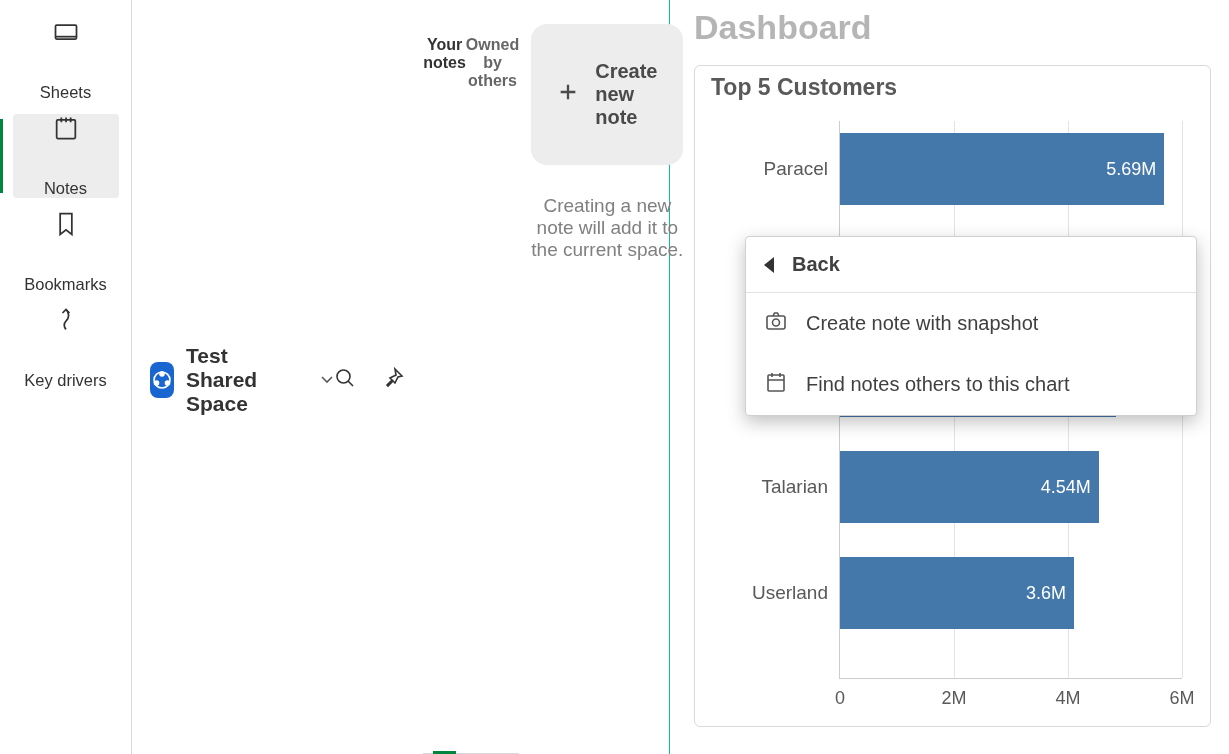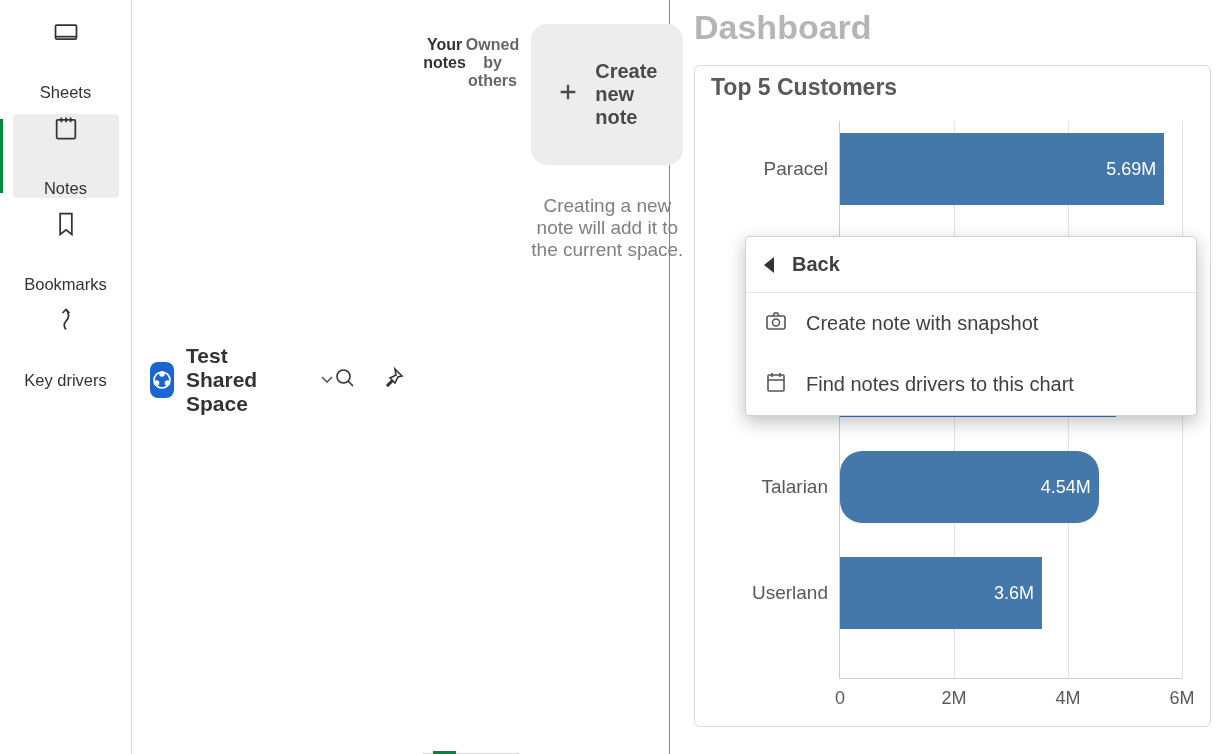--- a/index.html
+++ b/index.html
@@ -379,27 +379,27 @@
         </div>
         <div class="bar-row" style="top: 118px; height: 72px;">
           <div class="bar" style="width: 290.7px; background: rgb(68, 119, 170);"></div>
           <div class="bar-cat"></div>
         </div>
         <div class="bar-row" style="top: 224px; height: 72px;">
           <div class="bar" style="width: 276.45px; background: rgb(68, 119, 170);"></div>
           <div class="bar-cat">Deak</div>
         </div>
         <div class="bar-row" style="top: 330px; height: 72px;">
-          <div class="bar" style="width: 258.78px; background: rgb(68, 119, 170); border-radius: 22px;">
+          <div class="bar" style="width: 258.78px; background: rgb(68, 119, 170);">
             <div class="bar-val">4.54M</div>
           </div>
           <div class="bar-cat">Talarian</div>
         </div>
         <div class="bar-row" style="top: 436px; height: 72px;">
-          <div class="bar" style="width: 202px; background: rgb(68, 119, 170);">
+          <div class="bar" style="width: 234px; background: rgb(68, 119, 170);">
             <div class="bar-val">3.6M</div>
           </div>
           <div class="bar-cat">Userland</div>
         </div>
       </div>
 
     <div class="context-menu">
       <div class="row">
         <span class="back-arrow"></span>
         <span>Back</span>
@@ -414,18 +414,18 @@
         </span>
         <span>Create note with snapshot</span>
       </div>
       <div class="row">
         <span>
           <svg viewBox="0 0 24 24">
               <rect x="4" y="5" width="16" height="16" rx="1"></rect>
               <path d="M8 3v4M16 3v4M4 10h16"></path>
             </svg>
         </span>
-        <span>Find notes drivers to this chart</span>
+        <span>Find notes others to this chart</span>
       </div>
     </div>
 
   </div>
 </section>
 
 </body></html>

